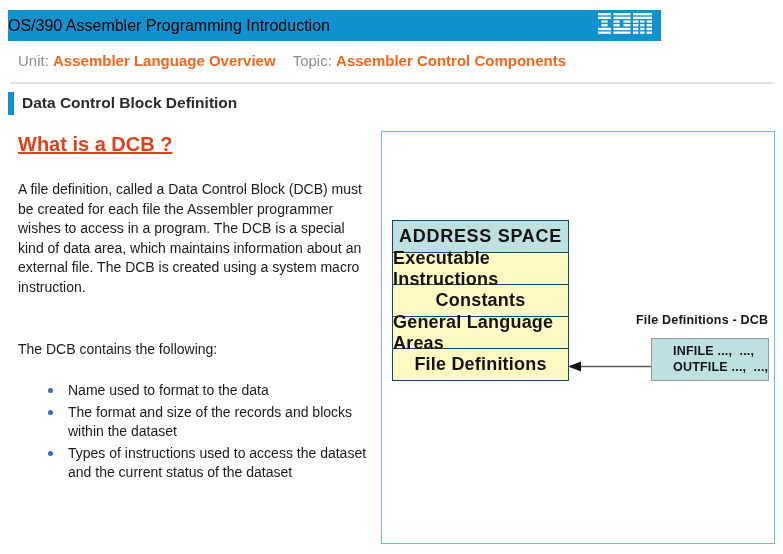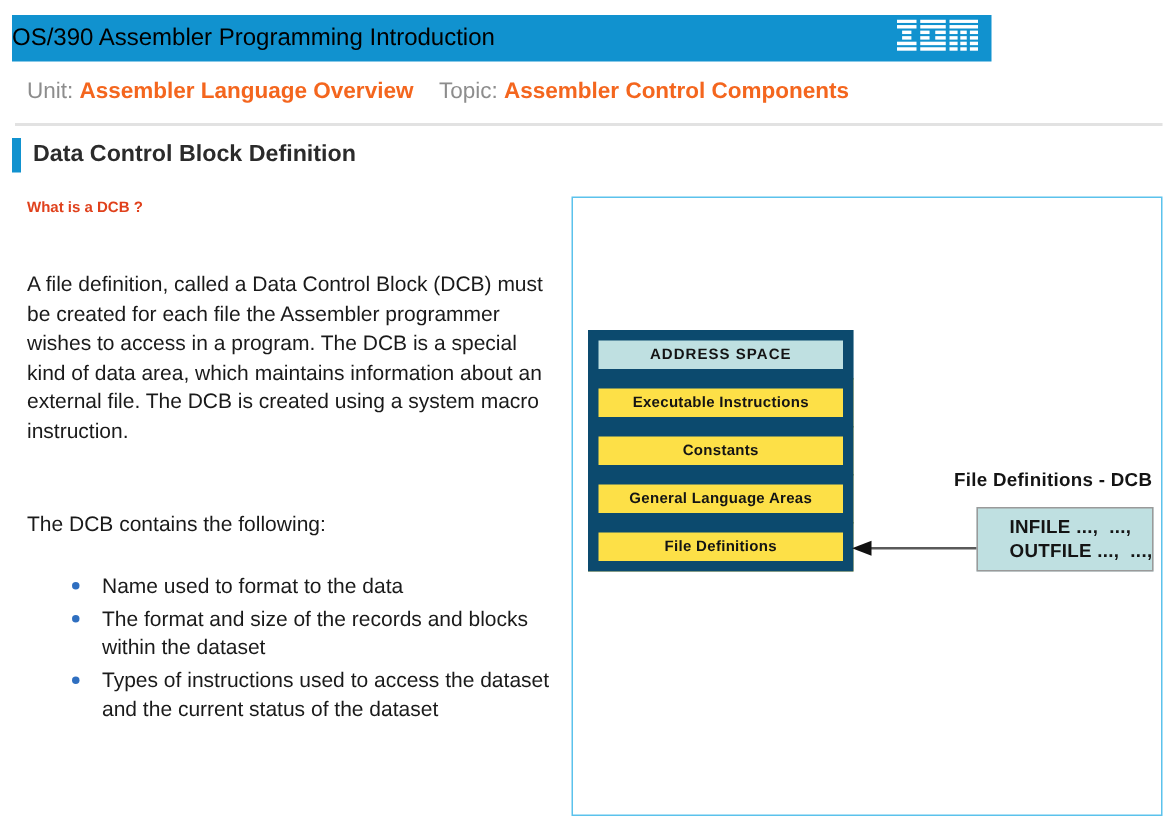--- a/index.html
+++ b/index.html
@@ -77,24 +77,25 @@
     font-weight: bold;
     color: #2b2b2b;
     white-space: nowrap;
   }
 
   
   #subheading {
     position: absolute;
     left: 18px;
     top: 133px;
-    font-size: 10px;
+    font-size: 20px;
     font-weight: bold;
     color: #e0411c;
     white-space: nowrap;
+    text-decoration: underline;
   }
   #body-paragraph {
     position: absolute;
     left: 18px;
     top: 180px;
     width: 348px;
     font-size: 14px;
     line-height: 19.5px;
     color: #1a1a1a;
   }
@@ -148,36 +149,36 @@
   
   #address-space-stack {
     position: absolute;
     left: 392px;
     top: 220px;
     width: 177px;
   }
   .as-row {
     box-sizing: border-box;
     height: 33px;
-    border: 7px solid #0c4a6e;
+    border: 1px solid #0c4a6e;
     margin-top: -1px;
     display: flex;
     align-items: center;
     justify-content: center;
-    font-size: 10px;
+    font-size: 18px;
     font-weight: bold;
     color: #141414;
     letter-spacing: 0.2px;
   }
   .as-row:first-child { margin-top: 0; }
   .as-head {
     background: #bfe0e1;
     letter-spacing: 0.7px;
   }
-  .as-body { background: #fde047; }
+  .as-body { background: #fef9c3; }
 
   
   #dcb-connector {
     position: absolute;
     left: 568px;
     top: 358px;
     width: 86px;
     height: 11px;
     overflow: visible;
   }

